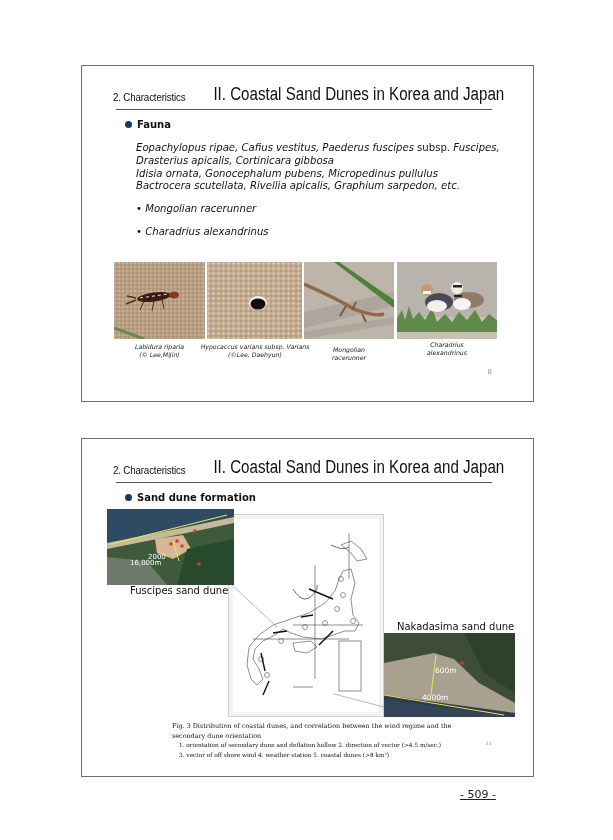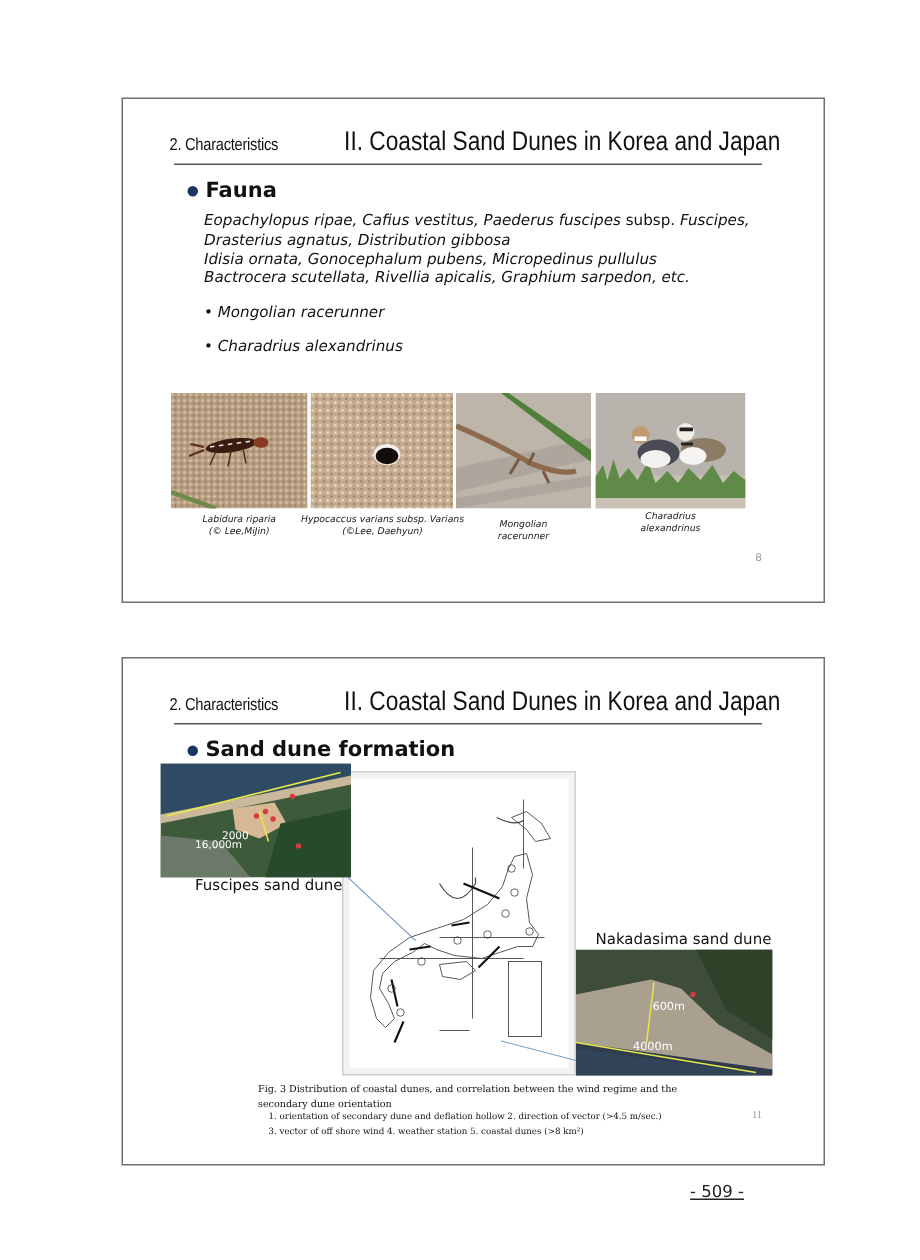--- a/index.html
+++ b/index.html
@@ -1,26 +1,26 @@
 <!DOCTYPE html>
 <html><head>
 <meta charset="utf-8">
 <style>
   html, body { margin:0; padding:0; background:#ffffff; }
   body { width:613px; height:840px; position:relative; overflow:hidden;
          font-family:"DejaVu Sans", sans-serif; color:#111; }
-  .slide { position:absolute; left:81px; width:451px; border:1px solid #6f6f6f; background:#fff;padding-left:16px; }
+  .slide { position:absolute; left:81px; width:451px; border:1px solid #6f6f6f; background:#fff; }
   #slide1 { top:65px; height:335px; }
   #slide2 { top:438px; height:337px; }
   .sec { position:absolute; left:31px; top:25px; font-family:"Liberation Sans Narrow","Liberation Sans", sans-serif;
          font-size:11.5px; letter-spacing:-0.2px; transform:scaleX(0.85); transform-origin:left; color:#111; }
   .title { position:absolute; right:29px; top:18px; font-family:"Liberation Sans", sans-serif; font-size:18px;
            color:#111; transform:scaleX(0.84); transform-origin:right; white-space:nowrap; }
   .rule { position:absolute; left:34px; right:41px; top:43px; height:1px; background:#555; }
-  .bullet { position:absolute; left:43px; top:53px; font-size:14px; font-weight:bold; }
+  .bullet { position:absolute; left:43px; top:53px; font-size:10px; font-weight:bold; }
   .bullet .dot { display:inline-block; width:7px; height:7px; border-radius:50%; background:#1f3561; margin-right:5px; vertical-align:0px; }
   .list { position:absolute; left:54px; top:76px; font-size:10.1px; line-height:12.8px; color:#111; width:380px; }
   .list p { margin:0; }
   .list .gap { height:10px; }
   .list em { font-style:italic; }
   .photos { position:absolute; top:196px; left:32px; }
   .photo { position:absolute; top:0; height:77px; }
   .cap { position:absolute; top:81px; font-size:6.2px; font-style:italic; text-align:center; line-height:8px; color:#222; }
   .pagenum { position:absolute; right:41px; font-size:7px; color:#999; }
   .fig-box { position:absolute; left:146px; top:75px; width:154px; height:201px; border:1px solid #cfcfcf; background:#f2f2f2; }
@@ -36,21 +36,21 @@
 
 <div class="slide" id="slide1">
   <div class="sec">2. Characteristics</div>
   <div class="title">II. Coastal Sand Dunes in Korea and Japan</div>
   <div class="rule"></div>
   <div class="bullet">
     <span class="dot"></span><span>Fauna</span>
   </div>
   <div class="list">
     <p><em>Eopachylopus ripae, Cafius vestitus, Paederus fuscipes</em><span> subsp. </span><em>Fuscipes,</em></p>
-    <p><em>Drasterius agnatus, Distribution gibbosa</em></p>
+    <p><em>Drasterius apicalis, Cortinicara gibbosa</em></p>
     <p><em>Idisia ornata, Gonocephalum pubens, Micropedinus pullulus</em></p>
     <p><em>Bactrocera scutellata, Rivellia apicalis, Graphium sarpedon, etc.</em></p>
     <div class="gap"></div>
     <p><span>•</span> <em>Mongolian racerunner</em></p>
     <div class="gap"></div>
     <p><span>•</span> <em>Charadrius alexandrinus</em></p>
   </div>
 
   <div class="photos">
 

